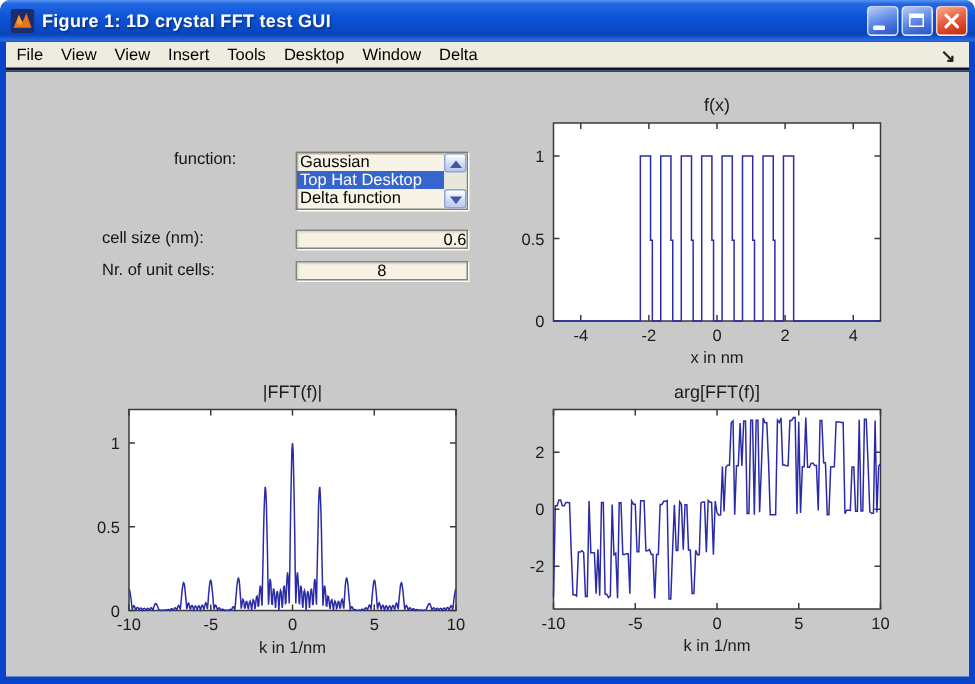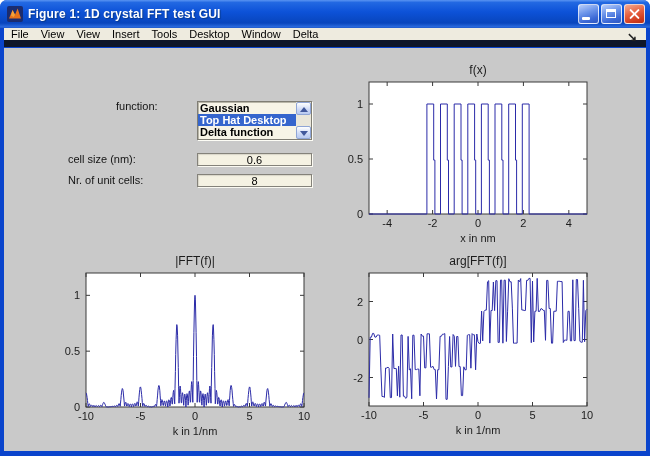--- a/index.html
+++ b/index.html
@@ -17,30 +17,30 @@
     position:relative;box-sizing:border-box;cursor:default;}
   .tb-blue{background:linear-gradient(160deg,#b9cefa 0%,#6d95ea 40%,#3c69d6 75%,#2f58c0 100%);}
   .tb-red{background:linear-gradient(160deg,#f6ab91 0%,#e7603f 45%,#cf3a1c 80%,#b92f12 100%);}
   .g-min{position:absolute;left:3px;bottom:3px;width:8px;height:3px;background:#fff;border-radius:1px;}
   .g-max{position:absolute;left:4px;top:4px;width:10px;height:9px;box-sizing:border-box;
     border:1px solid #fff;border-top-width:3px;}
   .g-x1,.g-x2{position:absolute;left:3px;top:8px;width:13px;height:2px;background:#fff;border-radius:1px;}
   .g-x1{transform:rotate(45deg);} .g-x2{transform:rotate(-45deg);}
   
   .menubar{position:absolute;left:4px;right:4px;top:28px;height:19px;background:#eeebdf;
-    border-bottom:7px solid #0f172a;display:flex;align-items:center;padding-left:1px;box-sizing:border-box;}
+    border-bottom:2px solid #0f172a;display:flex;align-items:center;padding-left:1px;box-sizing:border-box;}
   .mi{font-size:11px;color:#000;padding:2px 6px;cursor:default;}
   .dock-arrow{position:absolute;right:9px;top:2px;font-size:12px;font-weight:bold;color:#222;cursor:default;}
   
   .content{position:absolute;left:4px;right:4px;top:48px;bottom:5px;background:#c9c9c9;}
   .overlay{position:absolute;inset:0;}
   .ui-label{position:absolute;font-size:11px;color:#141414;}
   
   .listbox{position:absolute;left:197px;top:101px;width:115px;height:39px;box-sizing:border-box;
-    background:#f7f4e7;border:1px solid #7f7d74;box-shadow:inset 1px 1px 0 #b9b6a8, 1px 1px 0 #fdfdf6;font-weight:bold;}
+    background:#f7f4e7;border:1px solid #7f7d74;box-shadow:inset 1px 1px 0 #b9b6a8, 1px 1px 0 #fdfdf6;}
   .lb-row{height:12px;line-height:12px;font-size:11px;color:#000;padding:0 2px;margin-right:15px;
     white-space:nowrap;overflow:hidden;cursor:default;}
   .lb-row.sel{background:#3565cd;color:#fff;}
   .lb-scroll{position:absolute;right:0;top:0;bottom:0;width:15px;background:#e9e6da;
     display:flex;flex-direction:column;justify-content:space-between;}
   .sb-btn{height:13px;background:linear-gradient(180deg,#ffffff,#cdd9f6 60%,#b8c9f0);
     border:1px solid #8fa5d6;border-radius:2px;position:relative;box-sizing:border-box;cursor:default;}
   .sb-btn::after{content:'';position:absolute;left:3px;border-left:4px solid transparent;border-right:4px solid transparent;}
   .sb-up::after{top:4px;border-bottom:5px solid #41589c;}
   .sb-down::after{top:4px;border-top:5px solid #41589c;}
@@ -98,21 +98,21 @@
       <div class="lb-row">Gaussian</div>
       <div class="lb-row sel">Top Hat Desktop</div>
       <div class="lb-row">Delta function</div>
       <div class="lb-scroll">
         <div class="sb-btn sb-up"></div>
         <div class="sb-btn sb-down"></div>
       </div>
     </div>
 
     <span class="ui-label" style="left:68px;top:153px;">cell size (nm):</span>
-    <input class="edit" style="top: 153px;" value="0.6">
+    <input class="edit" style="top: 153px; text-align: right;" value="0.6">
 
     <span class="ui-label" style="left:68px;top:174px;">Nr. of unit cells:</span>
     <input class="edit" style="top: 174px;" value="8">
 
     <div id="plots">
         <svg width="300" height="204" style="position: absolute; left: 305px; top: 56px;">
           <rect x="64" y="26" width="218" height="132" fill="#ffffff" stroke="#3a3a3a" stroke-width="1"></rect>
           <line x1="82.16666666666666" y1="158" x2="82.16666666666666" y2="154" stroke="#3a3a3a"></line>
           <line x1="82.16666666666666" y1="26" x2="82.16666666666666" y2="30" stroke="#3a3a3a"></line>
           <text x="82.16666666666666" y="171" text-anchor="middle" font-size="11" fill="#1c1c1c">-4</text>

